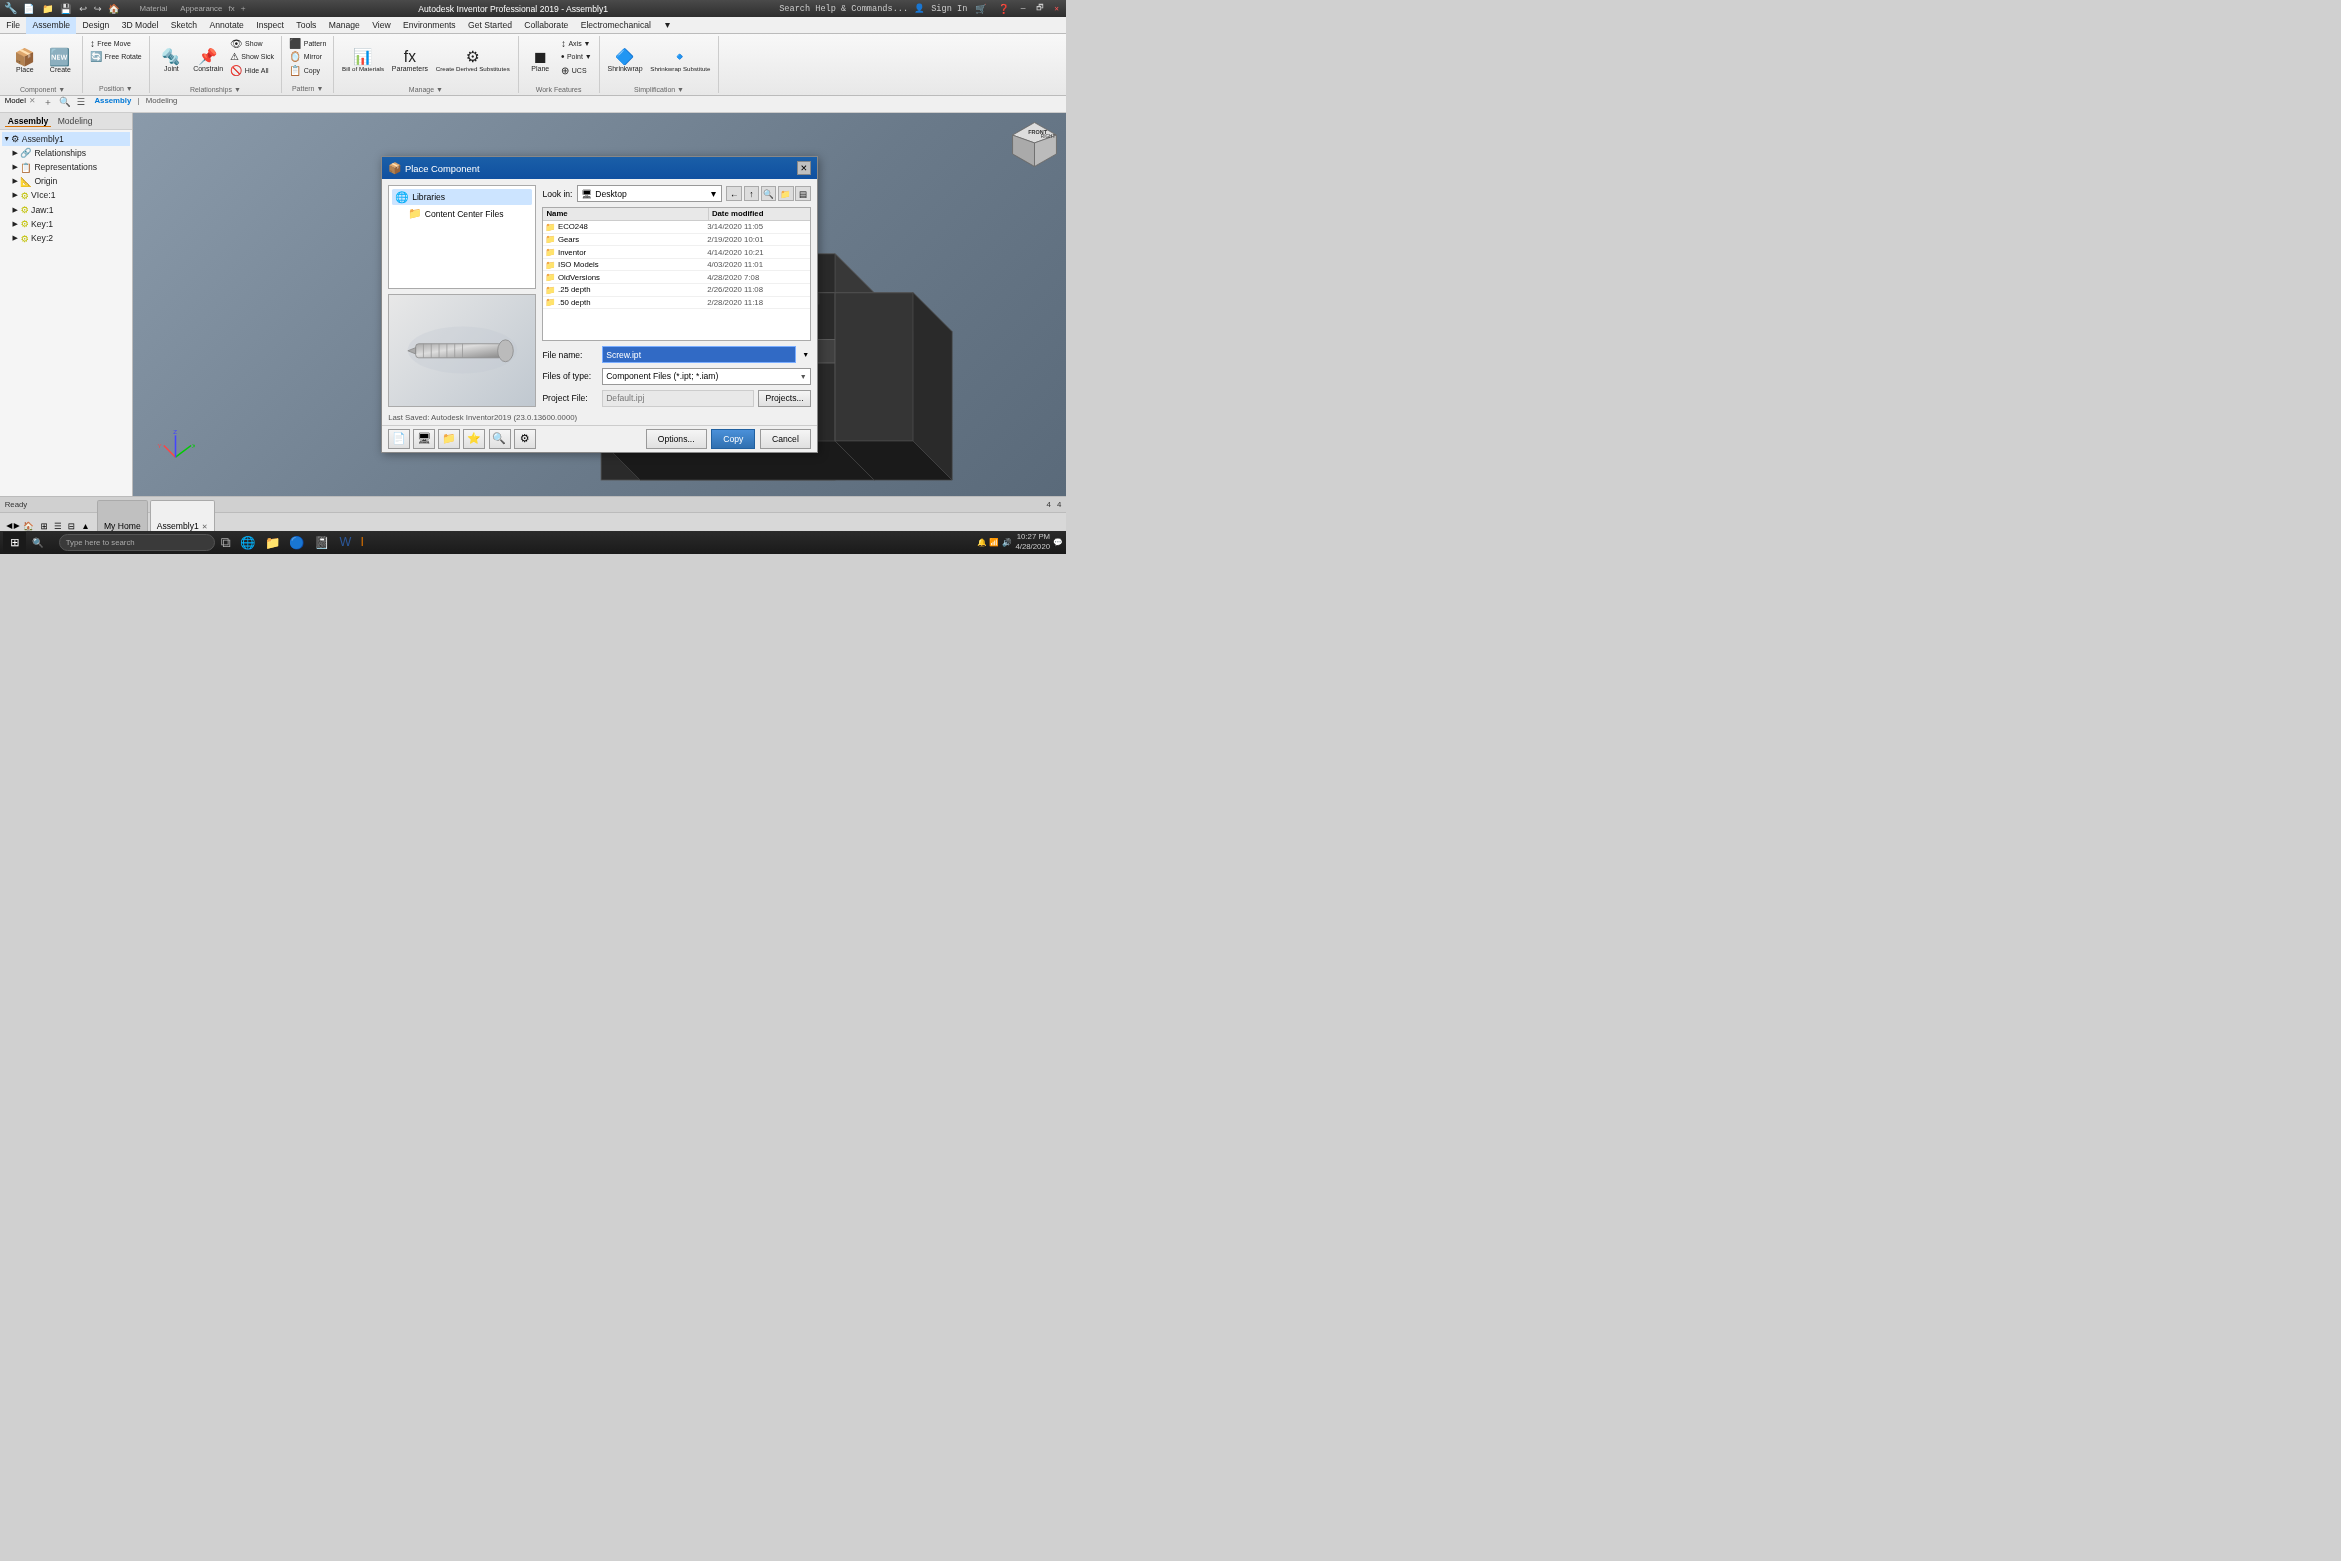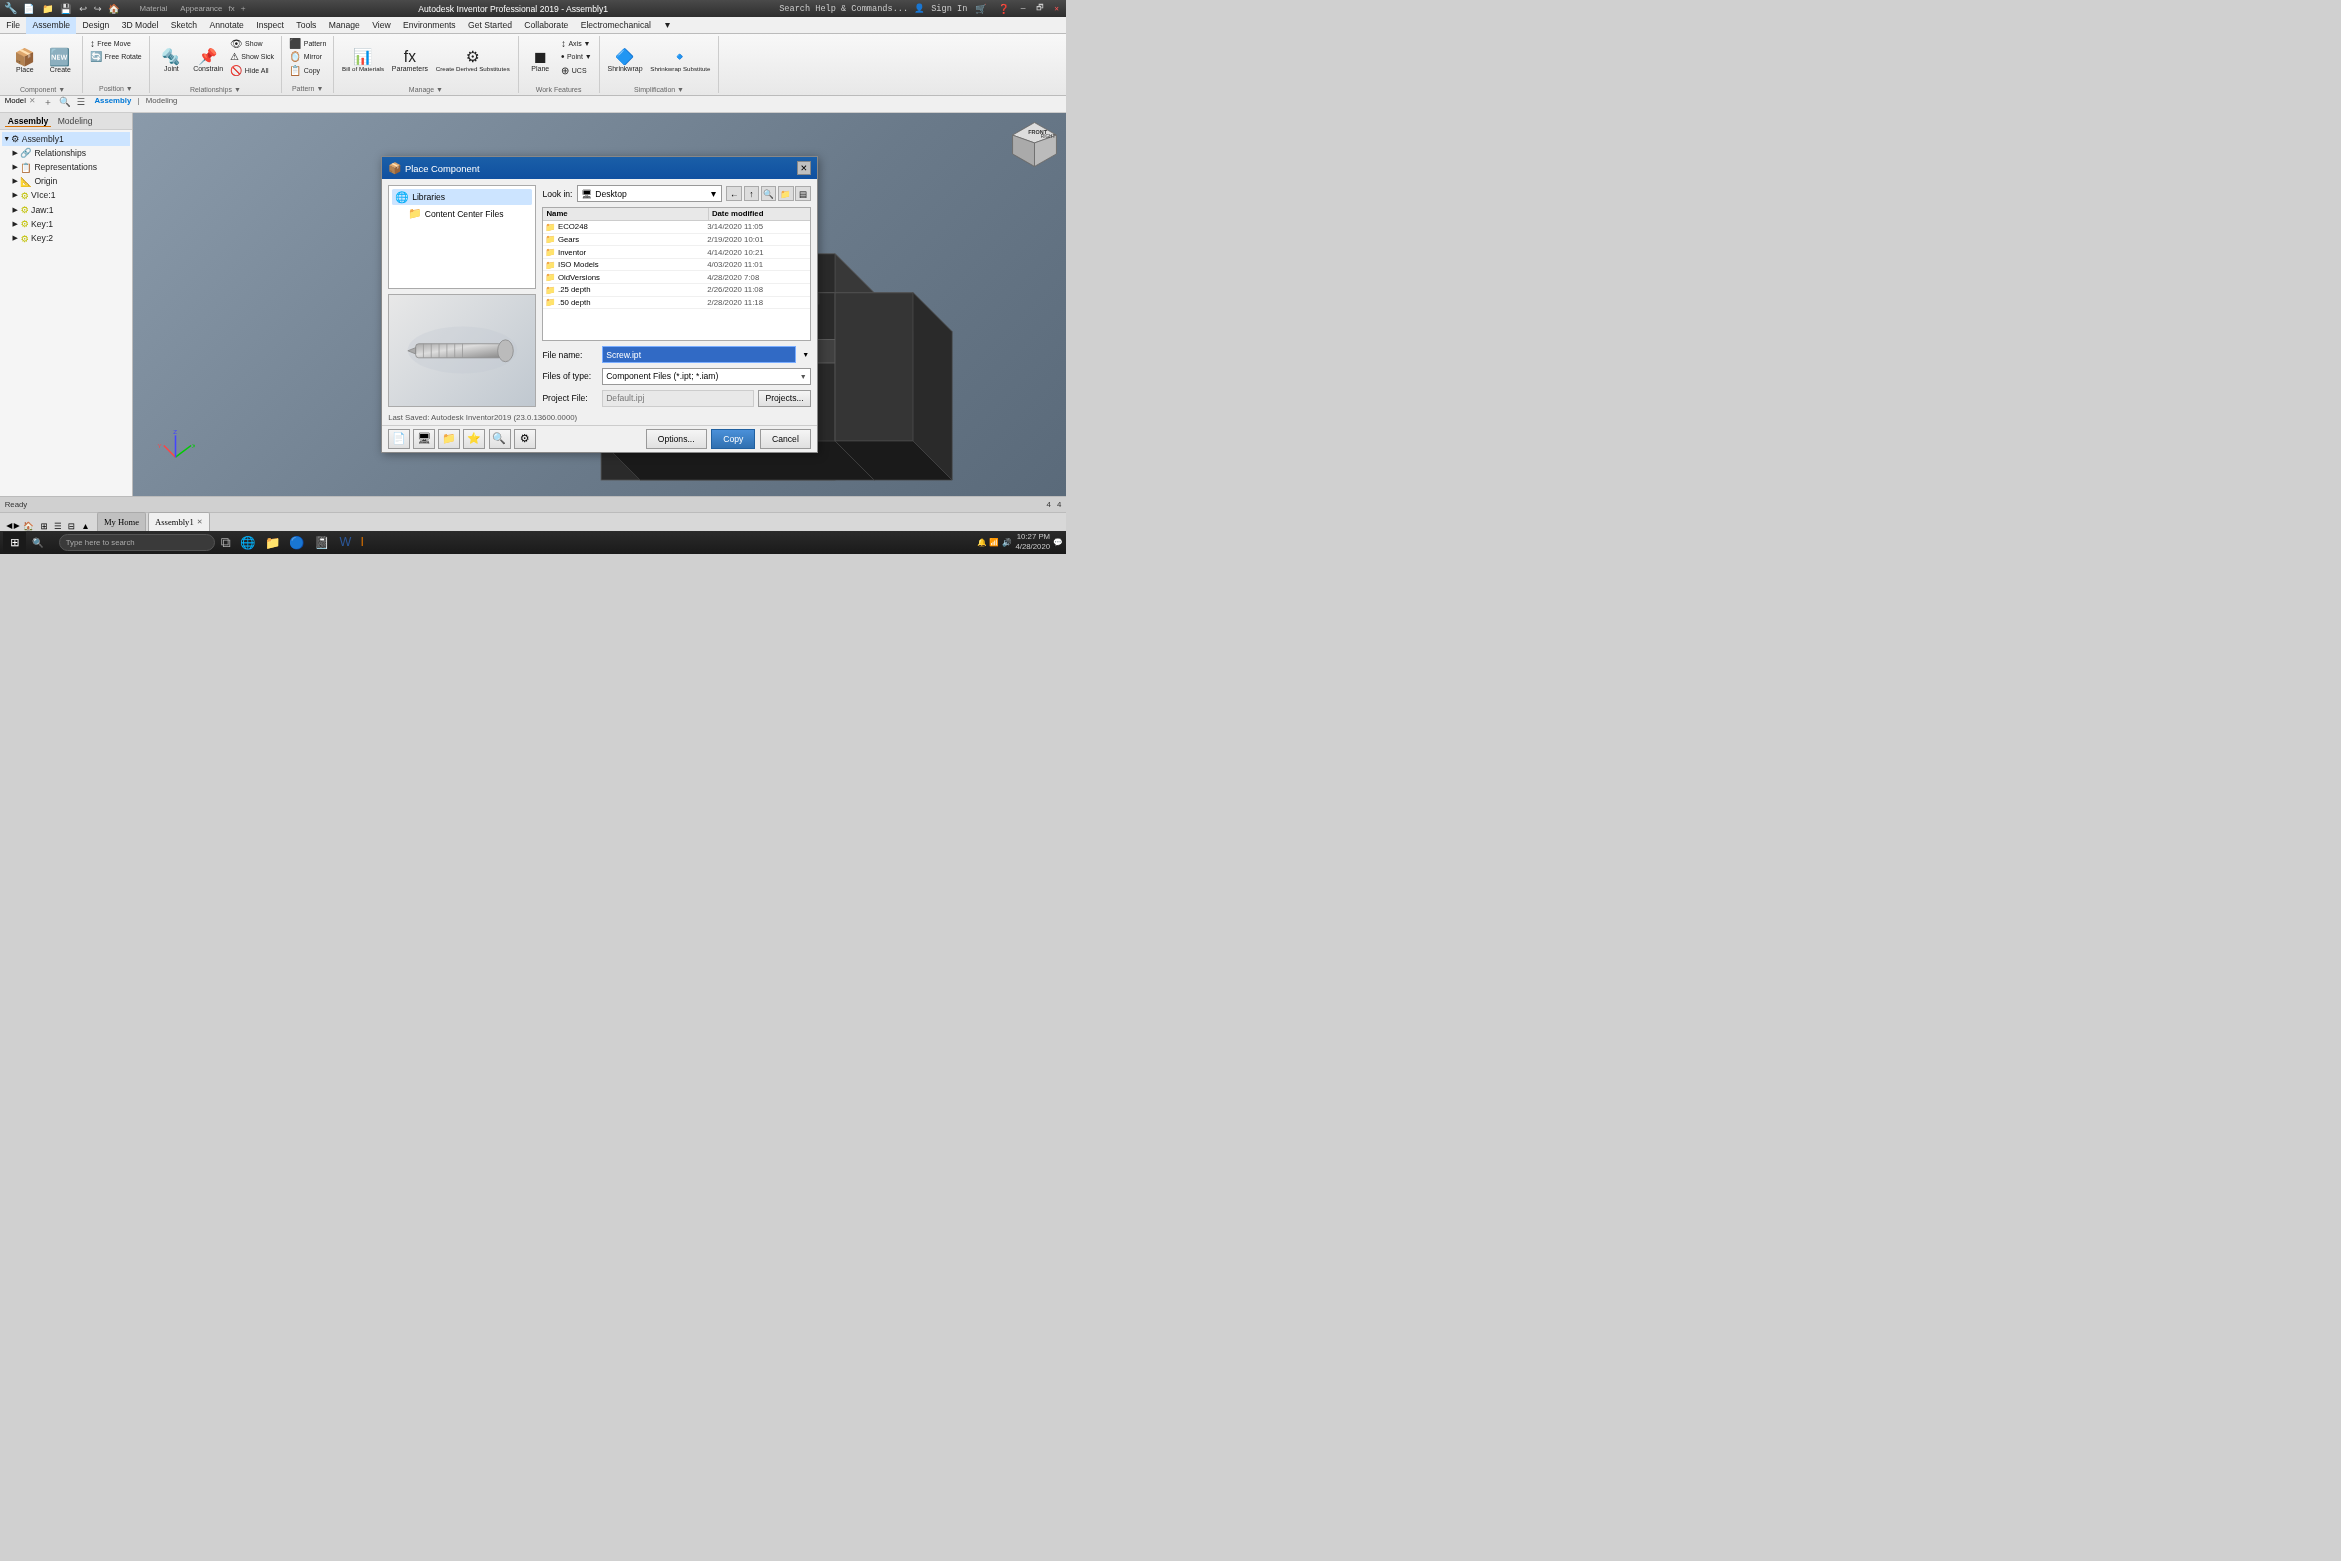--- a/index.html
+++ b/index.html
@@ -444,32 +444,31 @@
     #bottom-tabs {
       height: 19px;
       background: #d8d8d8;
       border-top: 0.8px solid #bbb;
       display: flex;
       align-items: flex-end;
       padding: 0 3.1px;
       gap: 1.6px;
     }
     .bottom-tab {
-      height: 19px;
+      height: 31px;
       padding: 0 6.2px;
       background: #c0c0c0;
       border: 0.8px solid #aaa;
       border-bottom: none;
       border-radius: 2.3px 2.3px 0 0;
       cursor: pointer;
       font-size: 8.6px;
       display: flex;
-      align-items: center;
+      align-items: flex-end;
       gap: 3.1px;
-      font-family: Liberation Serif, serif;
     }
     .bottom-tab.active { background: #f0f0f0; }
     .bottom-tab-close { font-size: 7px; cursor: pointer; color: #666; }
 
     
     #taskbar {
       height: 23.4px;
       background: linear-gradient(to bottom, #2b2b2b, #1a1a1a);
       display: flex;
       align-items: center;

